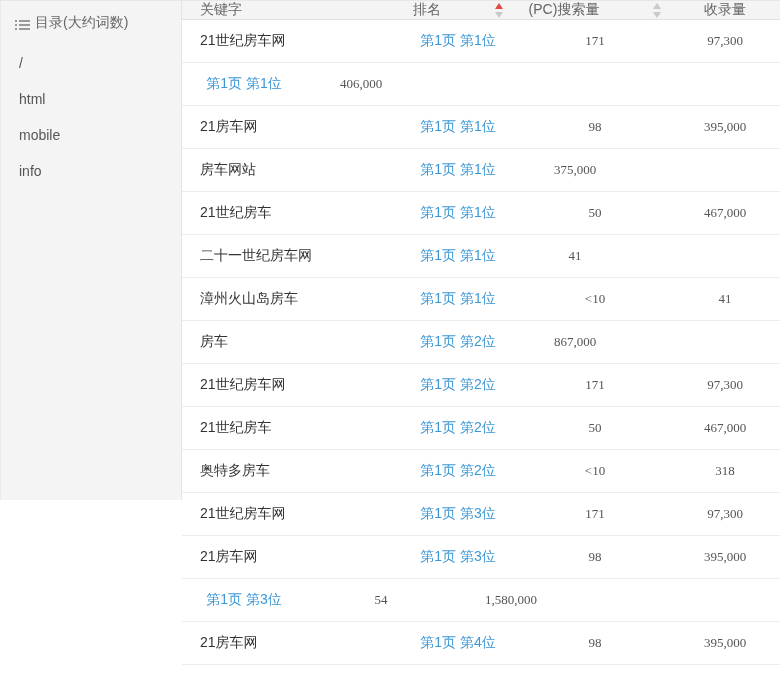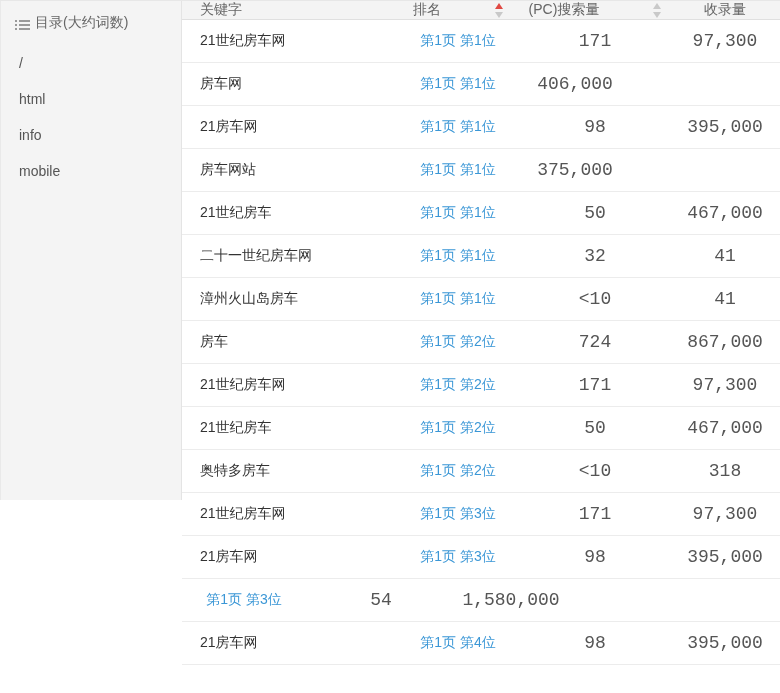--- a/index.html
+++ b/index.html
@@ -104,22 +104,22 @@
   .th{display:flex;align-items:center;}
   .th.col-keyword{justify-content:flex-start;}
   .th.col-rank,.th.col-pc,.th.col-idx{justify-content:center;gap:48px;}
   .keyword-text{color:var(--text-dark);}
   .rank-link{
     color:var(--link);
     text-decoration:none;
     cursor:pointer;
   }
   .num{
-    font-family:Liberation Mono, monospace;
-    font-size:18px;
+    font-family:Liberation Serif, serif;
+    font-size:13px;
     color:var(--num-color);
   }
   
   .sort{
     display:inline-flex;
     flex-direction:column;
     margin-left:6px;
     cursor:pointer;
   }
   .arr{
@@ -147,22 +147,22 @@
           <rect x="4" y="5" width="11" height="2" fill="#999"></rect>
           <rect x="0" y="9" width="2" height="2" fill="#999"></rect>
           <rect x="4" y="9" width="11" height="2" fill="#999"></rect>
         </svg>
       </span>
       <span class="sidebar-title">目录(大约词数)</span>
     </div>
     <ul class="sidebar-items" id="sidebar-items">
         <li class="sidebar-item">/</li>
         <li class="sidebar-item">html</li>
+        <li class="sidebar-item">mobile</li>
         <li class="sidebar-item">info</li>
-        <li class="sidebar-item">mobile</li>
       </ul>
   </aside>
 
   <main class="table">
 
     <div class="tr thead">
       <div class="th col-keyword">
         <span>关键字</span>
       </div>
       <div class="th col-rank">
@@ -186,21 +186,20 @@
 
     <div class="tbody" id="table-body">
   <div class="tr">
     <div class="td col-keyword keyword-text">21世纪房车网</div>
     <div class="td col-rank"><a class="rank-link" href="#">第1页 第1位</a></div>
     <div class="td col-pc num">171</div>
     <div class="td col-idx num">97,300</div>
   </div>
 
   <div class="tr">
-    <div class="td col-keyword keyword-text">房车网</div>
     <div class="td col-rank"><a class="rank-link" href="#">第1页 第1位</a></div>
     <div class="td col-idx num">406,000</div>
   </div>
 
   <div class="tr">
     <div class="td col-keyword keyword-text">21房车网</div>
     <div class="td col-rank"><a class="rank-link" href="#">第1页 第1位</a></div>
     <div class="td col-pc num">98</div>
     <div class="td col-idx num">395,000</div>
   </div>
@@ -214,35 +213,33 @@
   <div class="tr">
     <div class="td col-keyword keyword-text">21世纪房车</div>
     <div class="td col-rank"><a class="rank-link" href="#">第1页 第1位</a></div>
     <div class="td col-pc num">50</div>
     <div class="td col-idx num">467,000</div>
   </div>
 
   <div class="tr">
     <div class="td col-keyword keyword-text">二十一世纪房车网</div>
     <div class="td col-rank"><a class="rank-link" href="#">第1页 第1位</a></div>
-    <div class="td col-pc num">32</div>
     <div class="td col-idx num">41</div>
   </div>
 
   <div class="tr">
     <div class="td col-keyword keyword-text">漳州火山岛房车</div>
     <div class="td col-rank"><a class="rank-link" href="#">第1页 第1位</a></div>
     <div class="td col-pc num">&lt;10</div>
     <div class="td col-idx num">41</div>
   </div>
 
   <div class="tr">
     <div class="td col-keyword keyword-text">房车</div>
     <div class="td col-rank"><a class="rank-link" href="#">第1页 第2位</a></div>
-    <div class="td col-pc num">724</div>
     <div class="td col-idx num">867,000</div>
   </div>
 
   <div class="tr">
     <div class="td col-keyword keyword-text">21世纪房车网</div>
     <div class="td col-rank"><a class="rank-link" href="#">第1页 第2位</a></div>
     <div class="td col-pc num">171</div>
     <div class="td col-idx num">97,300</div>
   </div>
 

